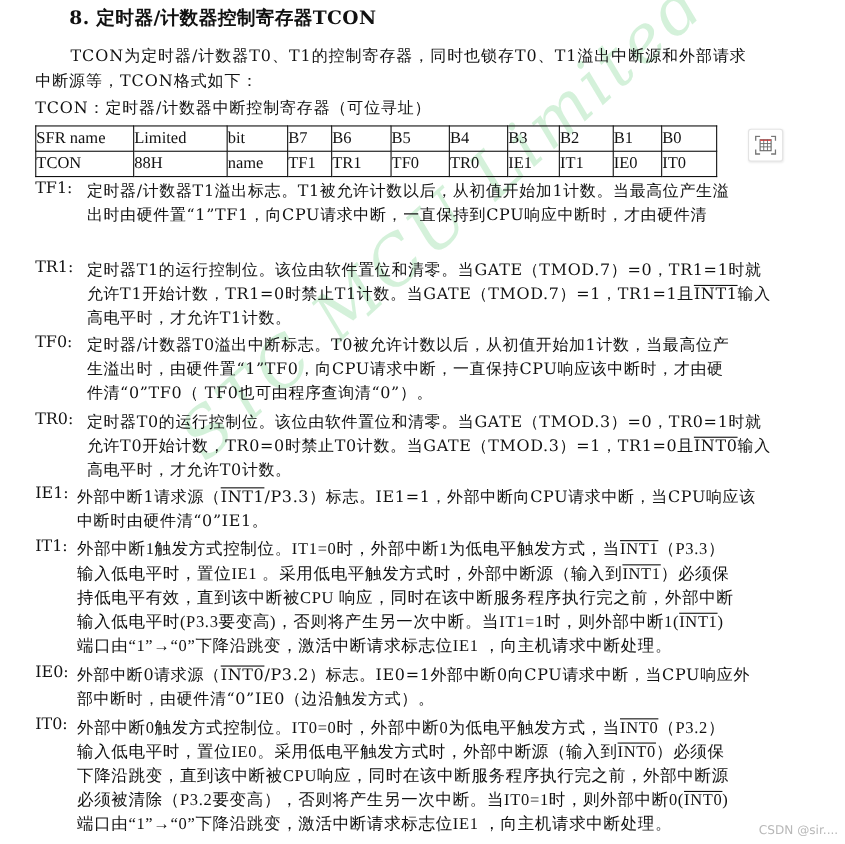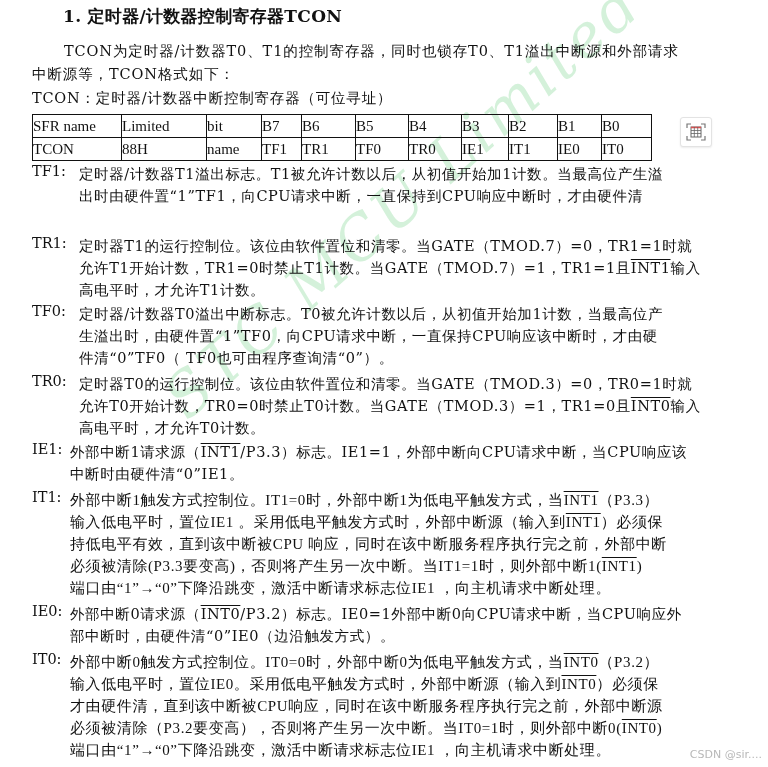--- a/index.html
+++ b/index.html
@@ -54,21 +54,21 @@
     font-family: "DejaVu Sans", sans-serif; font-size: 11px; color: #b8b8b8;
   }
 </style>
 </head>
 <body>
 
 <div class="page">
 
   <div class="watermark">STC MCU Limited</div>
 
-  <div class="title">1. 定时器/计数器控制寄存器TCON</div>
+  <div class="title">8. 定时器/计数器控制寄存器TCON</div>
 
   <div class="intro">
     <span class="l1">TCON为定时器/计数器T0、T1的控制寄存器，同时也锁存T0、T1溢出中断源和外部请求</span>
     <span class="l2">中断源等，TCON格式如下：</span>
   </div>
 
   <div class="tcon-caption">TCON：定时器/计数器中断控制寄存器（可位寻址）</div>
 
   <table class="reg">
     <tbody>
@@ -157,39 +157,39 @@
         <span class="line">中断时由硬件清“0”IE1。</span>
       </div>
     </div>
 
     <div class="def" style="top:326px">
       <span class="term">IT1:</span>
       <div class="body mono" style="left:38px">
         <span class="line"><span>外部中断1触发方式控制位。IT1=0时，外部中断1为低电平触发方式，当</span><span class="ov">INT1</span><span>（P3.3）</span></span>
         <span class="line"><span>输入低电平时，置位IE1 。采用低电平触发方式时，外部中断源（输入到</span><span class="ov">INT1</span><span>）必须保</span></span>
         <span class="line">持低电平有效，直到该中断被CPU 响应，同时在该中断服务程序执行完之前，外部中断</span>
-        <span class="line"><span>必须被清除(P3.3要变高)，否则将产生另一次中断。当IT1=1时，则外部中断1(</span><span class="ov">INT1</span><span>)</span></span>
+        <span class="line"><span>输入低电平时(P3.3要变高)，否则将产生另一次中断。当IT1=1时，则外部中断1(</span><span class="ov">INT1</span><span>)</span></span>
         <span class="line">端口由“1”→“0”下降沿跳变，激活中断请求标志位IE1 ，向主机请求中断处理。</span>
       </div>
     </div>
 
     <div class="def" style="top:440px">
       <span class="term">IE0:</span>
       <div class="body" style="left:38px">
         <span class="line"><span>外部中断0请求源（</span><span class="ov">INT0</span><span>/P3.2）标志。IE0=1外部中断0向CPU请求中断，当CPU响应外</span></span>
         <span class="line">部中断时，由硬件清“0”IE0（边沿触发方式）。</span>
       </div>
     </div>
 
     <div class="def" style="top:488px">
       <span class="term">IT0:</span>
       <div class="body mono" style="left:38px">
         <span class="line"><span>外部中断0触发方式控制位。IT0=0时，外部中断0为低电平触发方式，当</span><span class="ov">INT0</span><span>（P3.2）</span></span>
         <span class="line"><span>输入低电平时，置位IE0。采用低电平触发方式时，外部中断源（输入到</span><span class="ov">INT0</span><span>）必须保</span></span>
-        <span class="line">才由硬件清，直到该中断被CPU响应，同时在该中断服务程序执行完之前，外部中断源</span>
+        <span class="line">下降沿跳变，直到该中断被CPU响应，同时在该中断服务程序执行完之前，外部中断源</span>
         <span class="line"><span>必须被清除（P3.2要变高），否则将产生另一次中断。当IT0=1时，则外部中断0(</span><span class="ov">INT0</span><span>)</span></span>
         <span class="line">端口由“1”→“0”下降沿跳变，激活中断请求标志位IE1 ，向主机请求中断处理。</span>
       </div>
     </div>
 
   </div>
 
   <div class="csdn">CSDN @sir....</div>
 </div>
 

